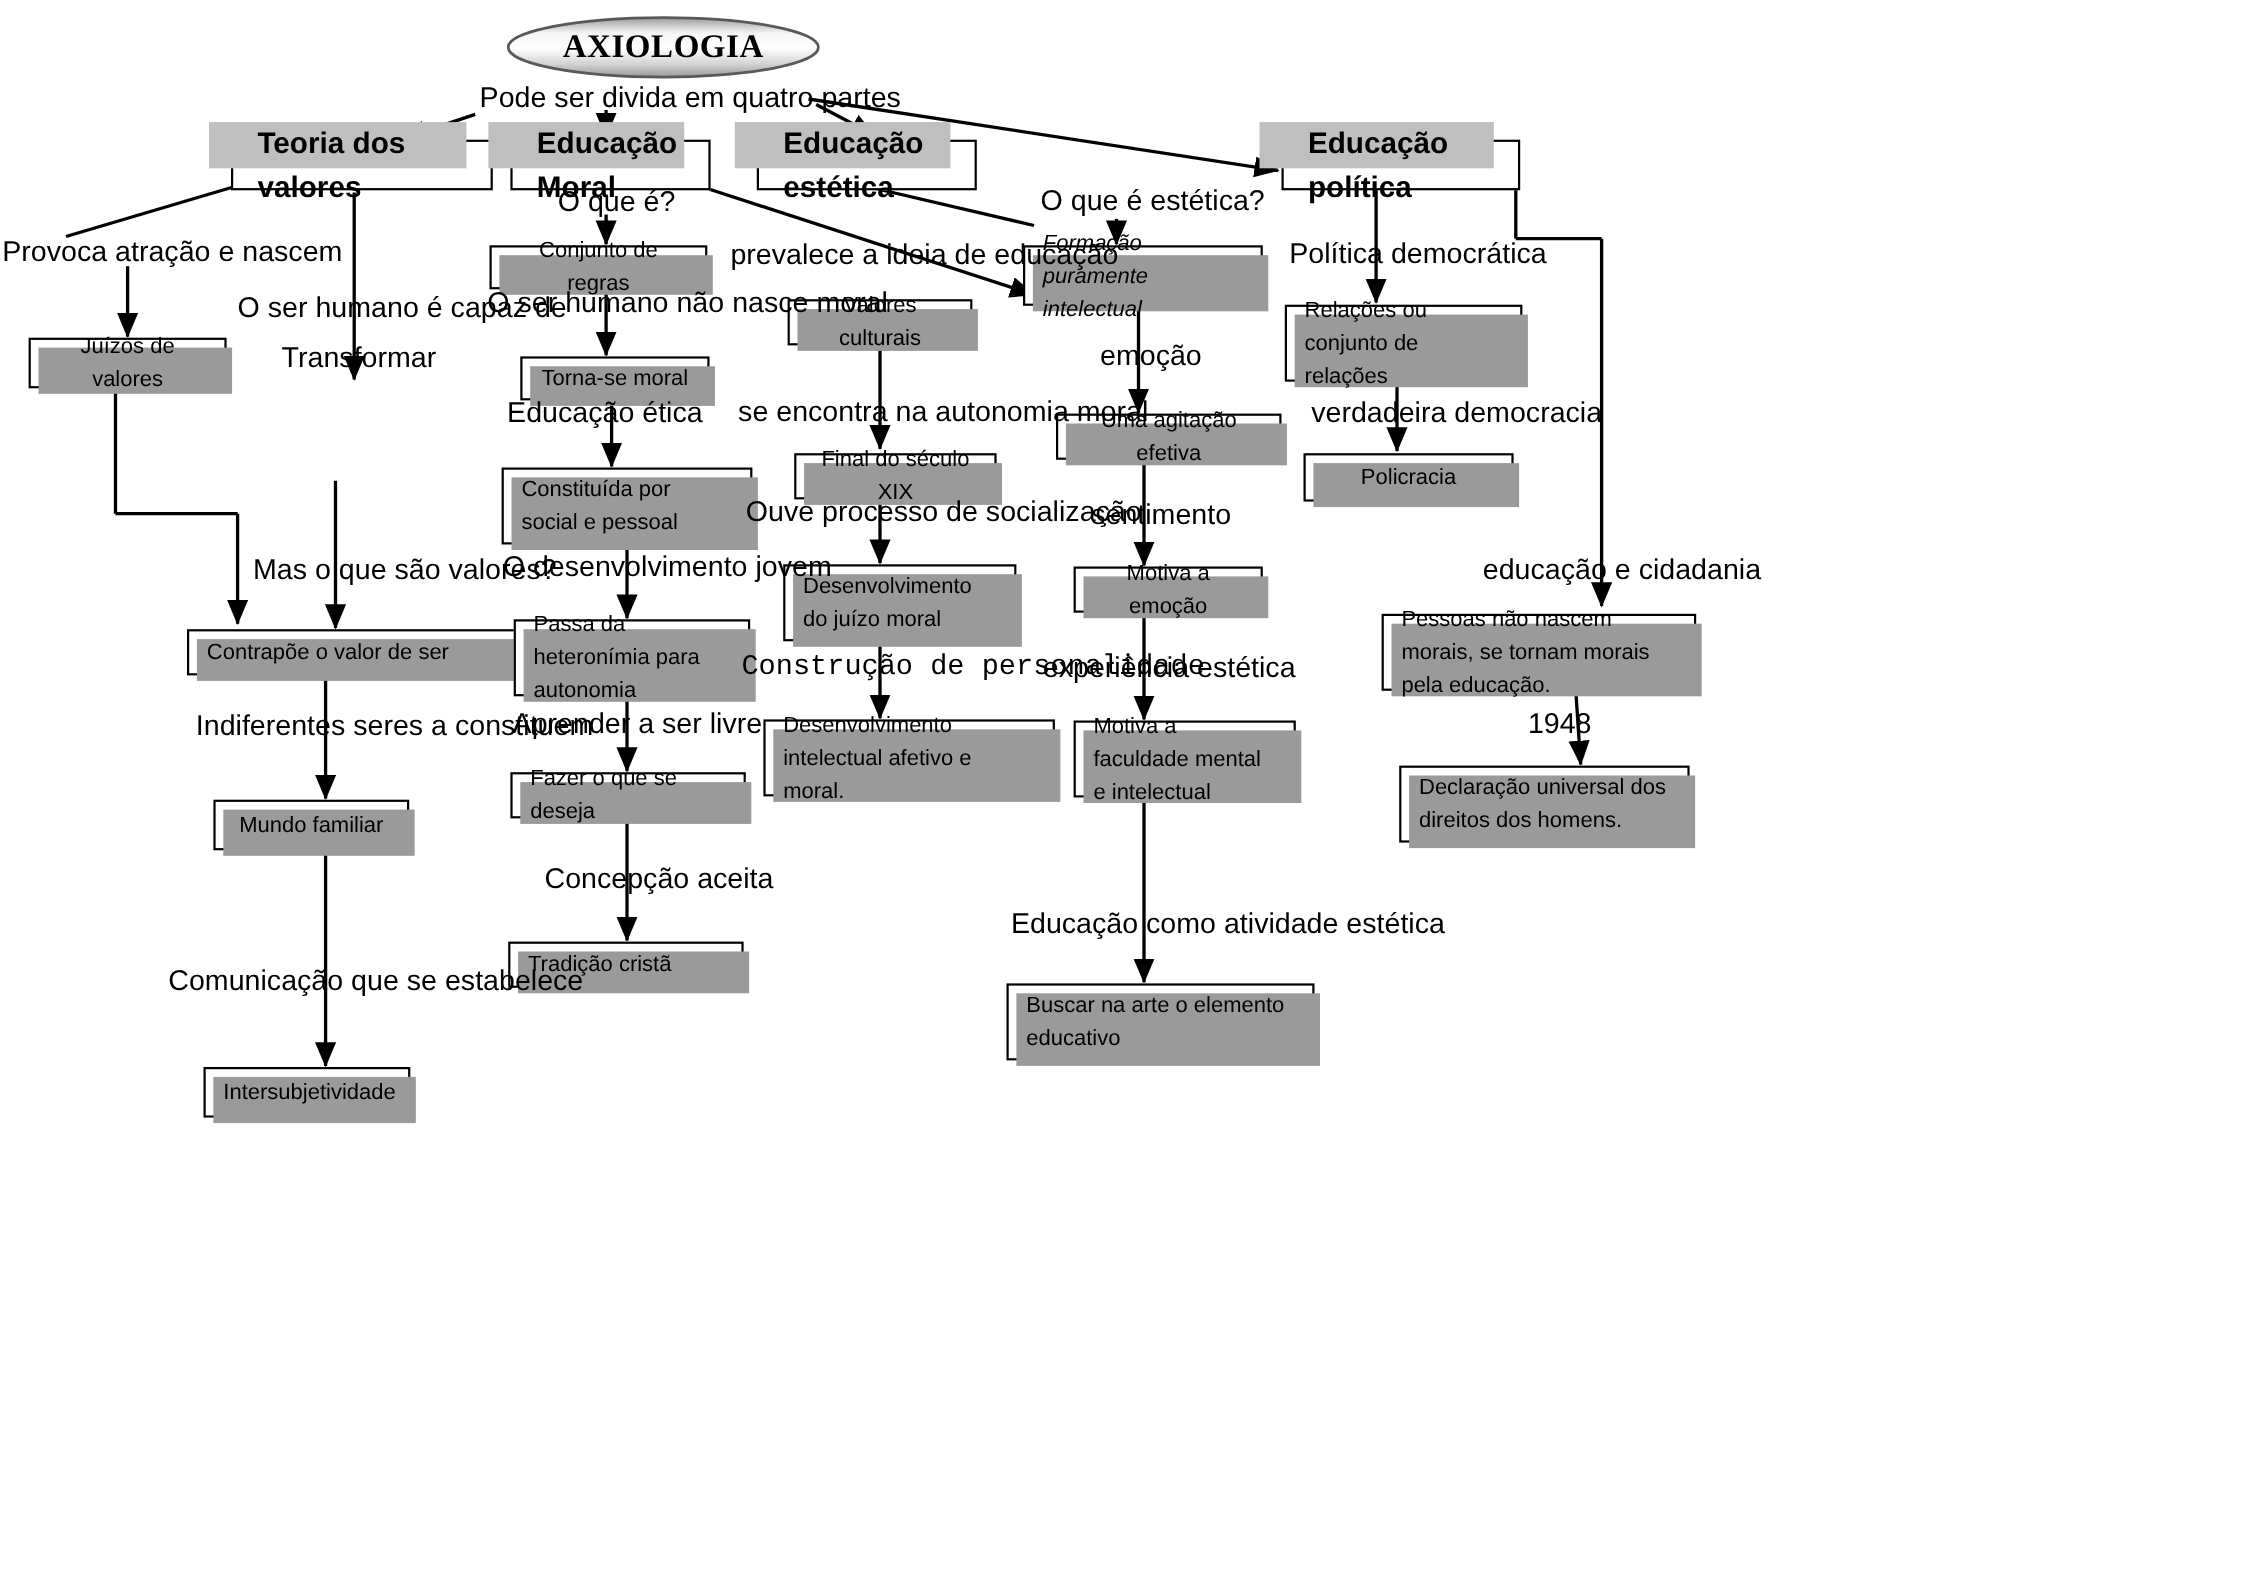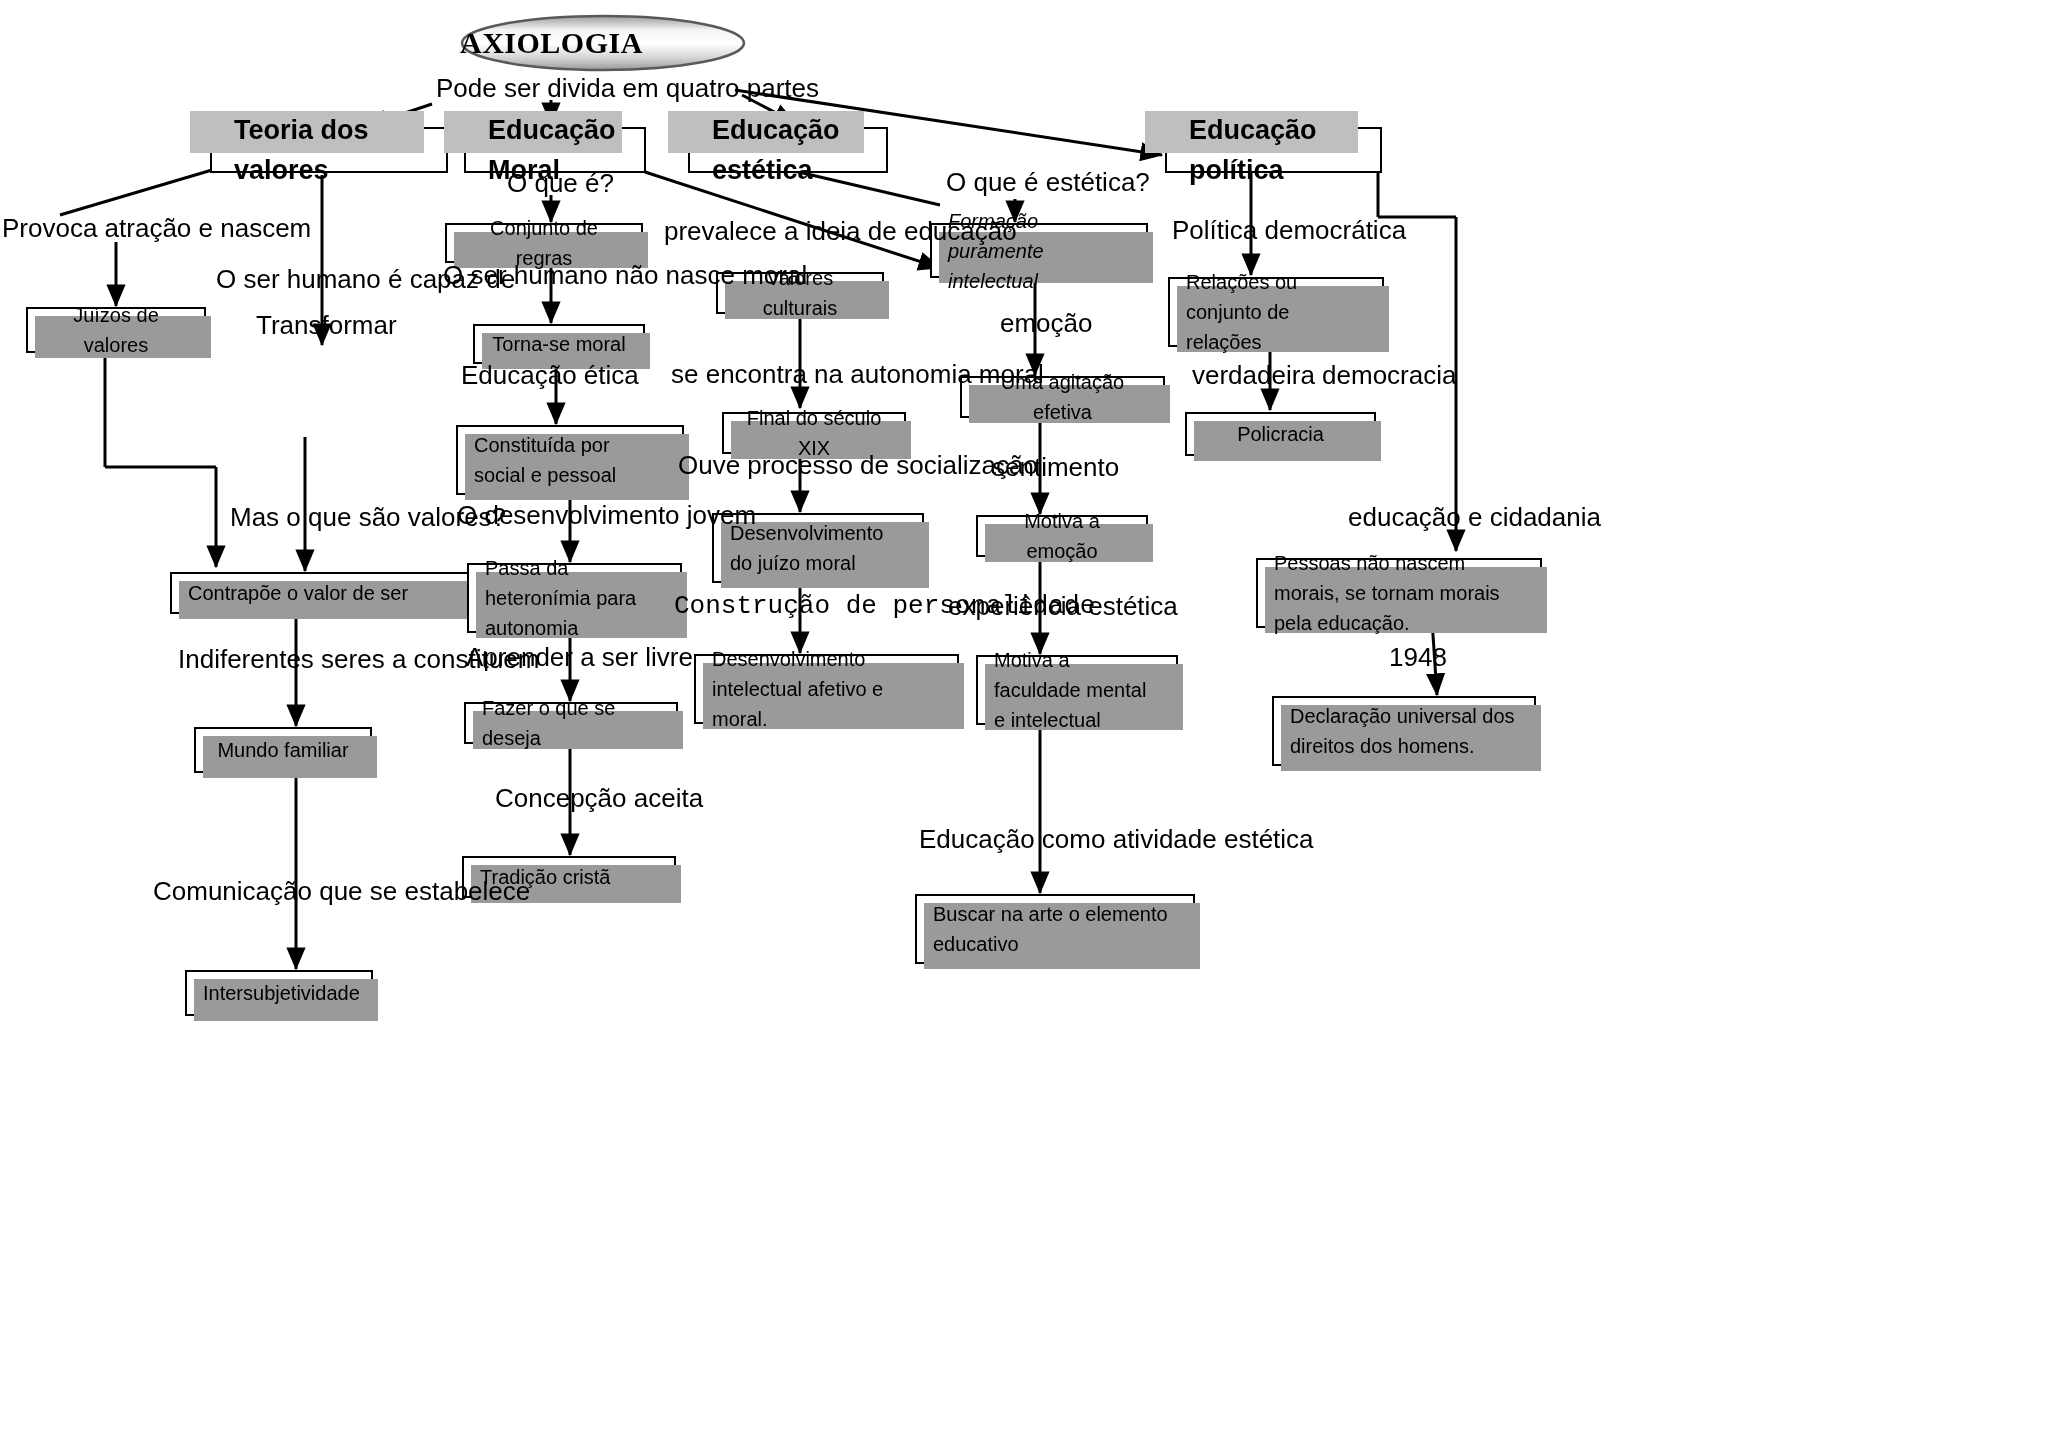--- a/index.html
+++ b/index.html
@@ -54,21 +54,21 @@
     line-height:1.2;
     color:#000;
     white-space:nowrap;
     z-index:4;
   }
 
   
   #title-ellipse{
     position:absolute;
     z-index:5;
-    display:flex;align-items:center;justify-content:flex-start;
+    display:flex;align-items:center;justify-content:center;
   }
   #title-ellipse .cap{
     position:relative;
     font-family:"Liberation Serif","DejaVu Serif",serif;
     font-weight:bold;
     font-size:30px;
     letter-spacing:.5px;
     color:#000;
   }
 </style>

